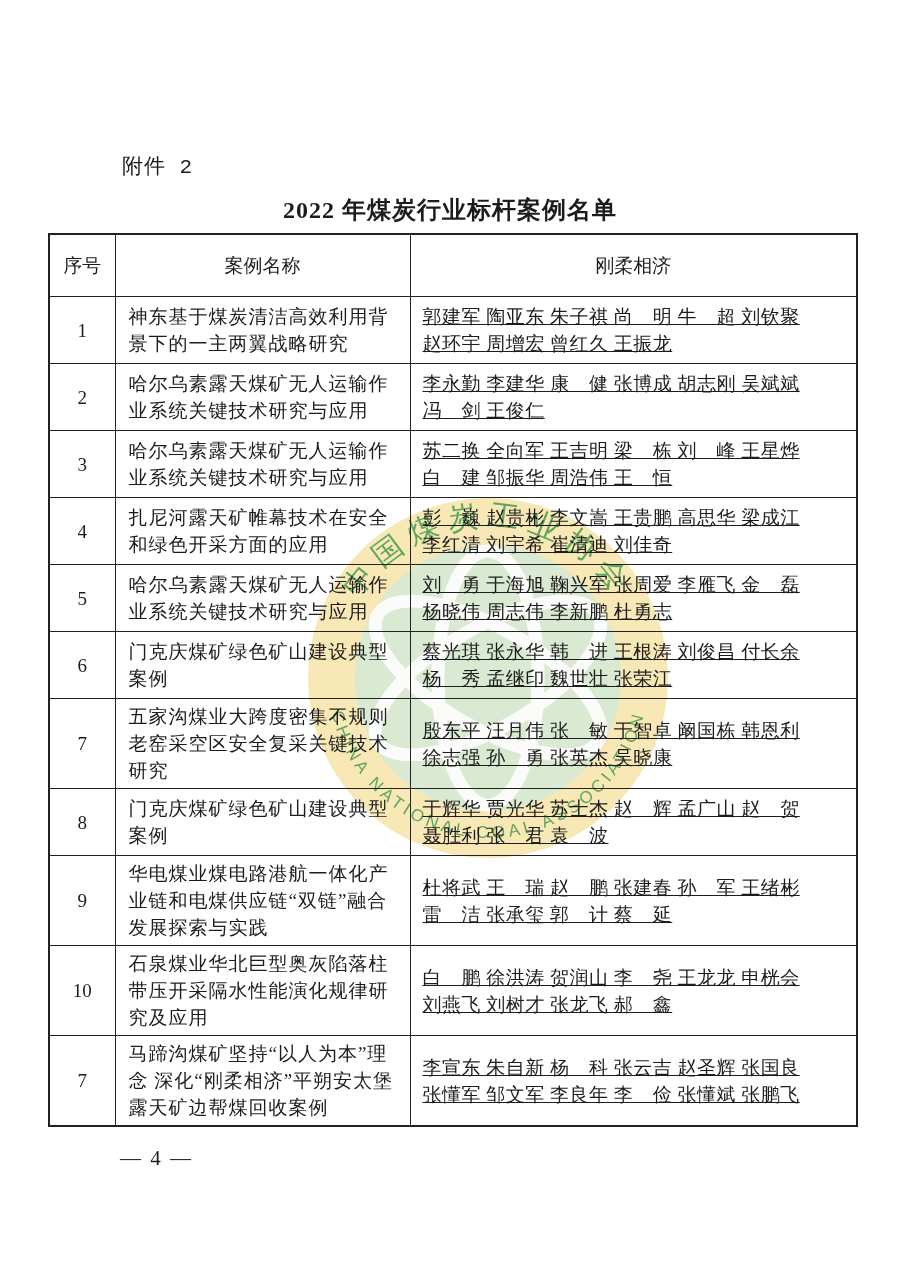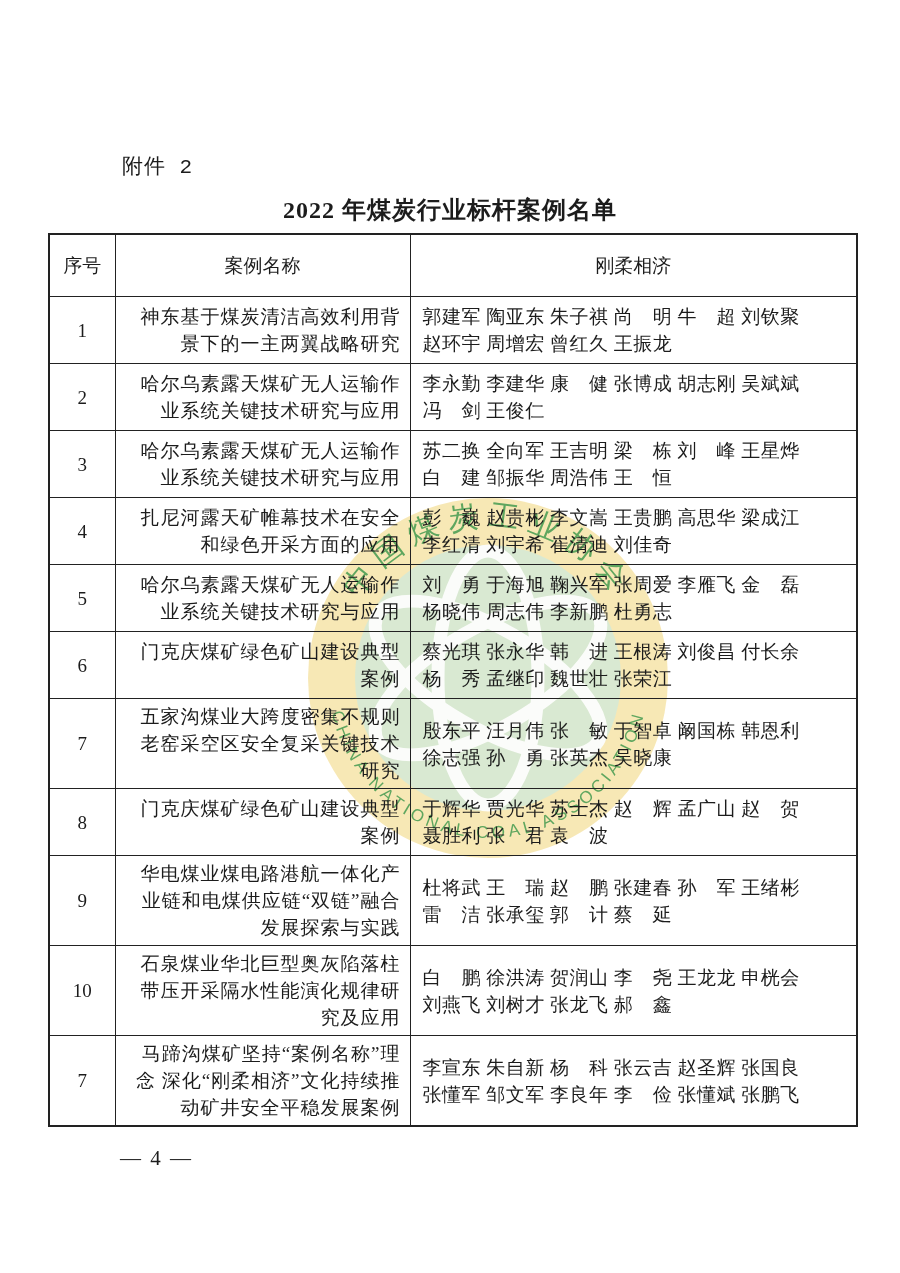--- a/index.html
+++ b/index.html
@@ -55,31 +55,31 @@
   col.c-case{width:295px;}
   col.c-people{width:447px;}
   .head-row th{
     height:53px;
     text-align:center;
     font-family:"Liberation Sans", sans-serif;
     font-size:19px;
   }
   td.no-cell{text-align:center;}
   td.case-cell{
-    text-align:right;
+    text-align:left;
     letter-spacing:1px;
     padding-left:13px;padding-right:9px;
   }
   td.people-cell{
     padding-left:12px;padding-right:6px;
     letter-spacing:.5px;
   }
   .row-2line td{height:58px;}
   .row-3line td{height:74px;}
-  .people-line{white-space:nowrap;}
+  .people-line{white-space:nowrap;text-decoration:underline;}
   
   .page-number{
     position:absolute;left:120px;top:1146px;
     font-size:21px;letter-spacing:2px;
     z-index:1;
   }
 </style>
 </head>
 <body>
 
@@ -206,21 +206,21 @@
       <td class="no-cell">10</td>
       <td class="case-cell">石泉煤业华北巨型奥灰陷落柱带压开采隔水性能演化规律研究及应用</td>
       <td class="people-cell">
         <div class="people-line">白　鹏 徐洪涛 贺润山 李　尧 王龙龙 申桄会</div>
         <div class="people-line">刘燕飞 刘树才 张龙飞 郝　鑫</div>
       </td>
     </tr>
 
     <tr class="row-3line">
       <td class="no-cell">7</td>
-      <td class="case-cell">马蹄沟煤矿坚持“案例名称”理念 深化“刚柔相济”文化持续推动矿井安全平稳发展案例</td>
+      <td class="case-cell">马蹄沟煤矿坚持“以人为本”理念 深化“刚柔相济”平朔安太堡露天矿边帮煤回收案例</td>
       <td class="people-cell">
         <div class="people-line">李宣东 朱自新 杨　科 张云吉 赵圣辉 张国良</div>
         <div class="people-line">张懂军 邹文军 李良年 李　俭 张懂斌 张鹏飞</div>
       </td>
     </tr>
   </tbody>
     </table>
 
   <div class="page-number">— 4 —</div>
 

